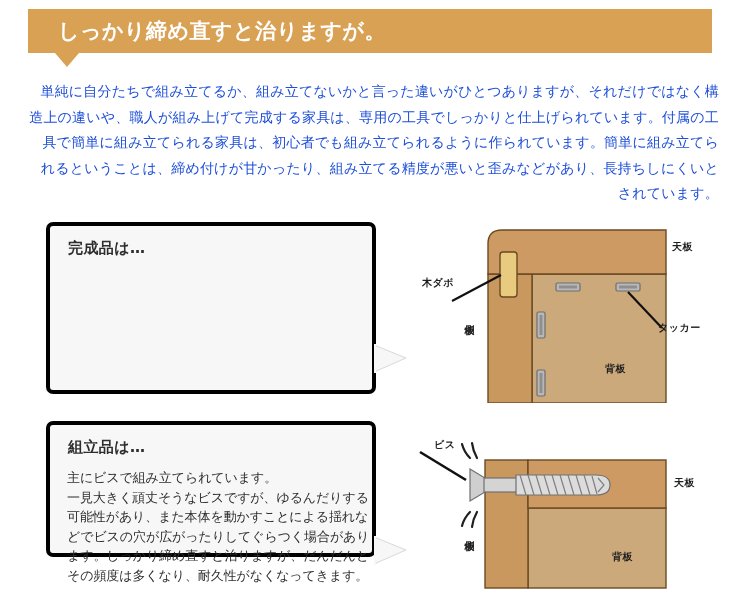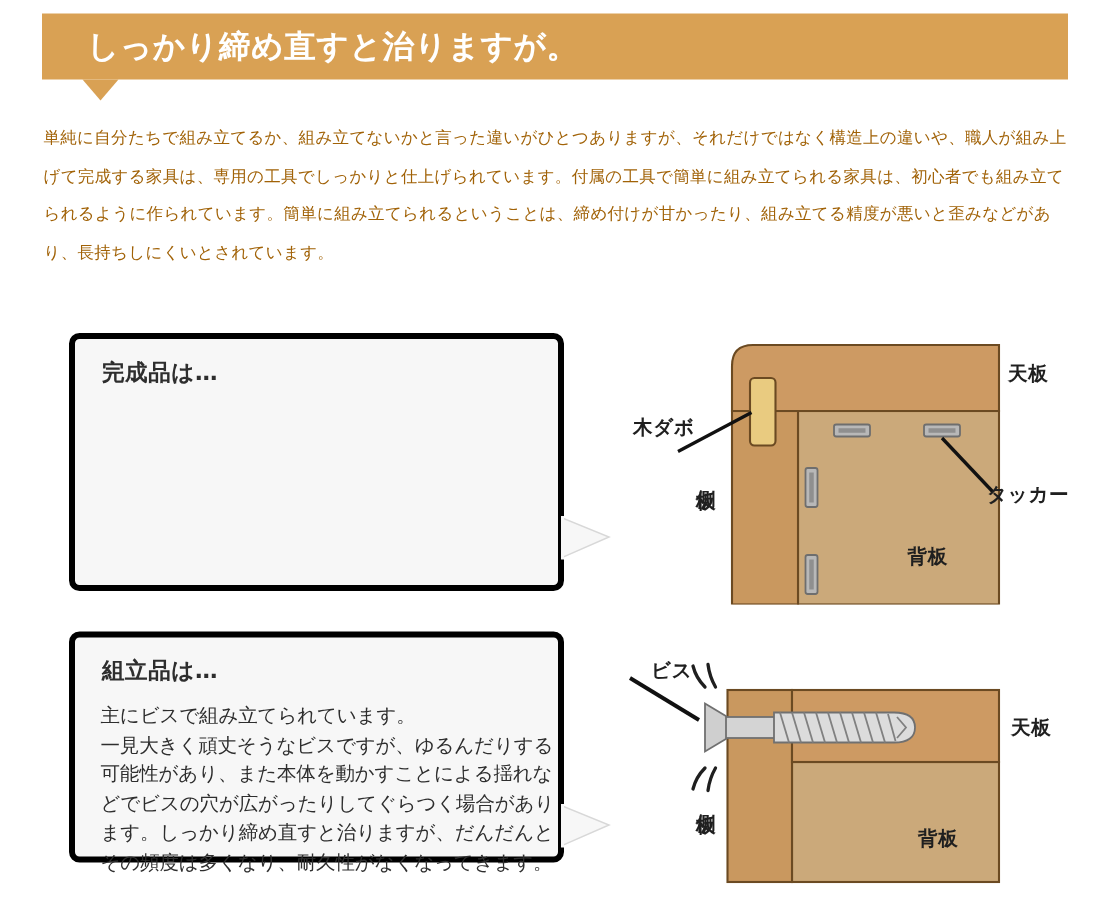--- a/index.html
+++ b/index.html
@@ -45,24 +45,25 @@
     border-right: 12px solid transparent;
     border-top: 14px solid #d9a154;
   }
 
   
   #intro-paragraph {
     position: absolute;
     left: 29px;
     top: 79px;
     width: 690px;
-    font-size: 11px;
+    font-size: 14px;
     line-height: 25.5px;
-    color: #a16207;
+    color: #1d4ed8;
     letter-spacing: 0.2px;
+    text-align: right;
   }
 
   
   .bubble {
     position: absolute;
     background: #f7f7f7;
     border: 4px solid #000000;
     border-radius: 7px;
     box-sizing: border-box;
   }
@@ -87,34 +88,34 @@
   .bubble-tail {
     position: absolute;
     width: 34px;
     height: 30px;
   }
 
   #bubble-finished { left: 46px; top: 222px; width: 330px; height: 172px; }
   #bubble-finished .bubble-body { top: 45px; }
   #bubble-finished-tail { left: 374px; top: 344px; }
 
-  #bubble-assembly { left: 46px; top: 421px; width: 330px; height: 154px; }
+  #bubble-assembly { left: 46px; top: 421px; width: 330px; height: 136px; }
   #bubble-assembly .bubble-body { top: 43px; }
   #bubble-assembly-tail { left: 374px; top: 536px; }
 
   
   .diagram {
     position: absolute;
   }
   #diagram-finished { left: 400px; top: 218px; width: 340px; height: 185px; }
   #diagram-assembly { left: 400px; top: 430px; width: 340px; height: 172px; }
 
   .diagram-label {
     position: absolute;
-    font-size: 13px;
+    font-size: 10px;
     font-weight: 700;
     color: #1f1f1f;
     white-space: nowrap;
     letter-spacing: 0.5px;
   }
   .diagram-label.vertical {
     writing-mode: vertical-rl;
     text-orientation: upright;
     line-height: 15px;
     letter-spacing: 1px;

